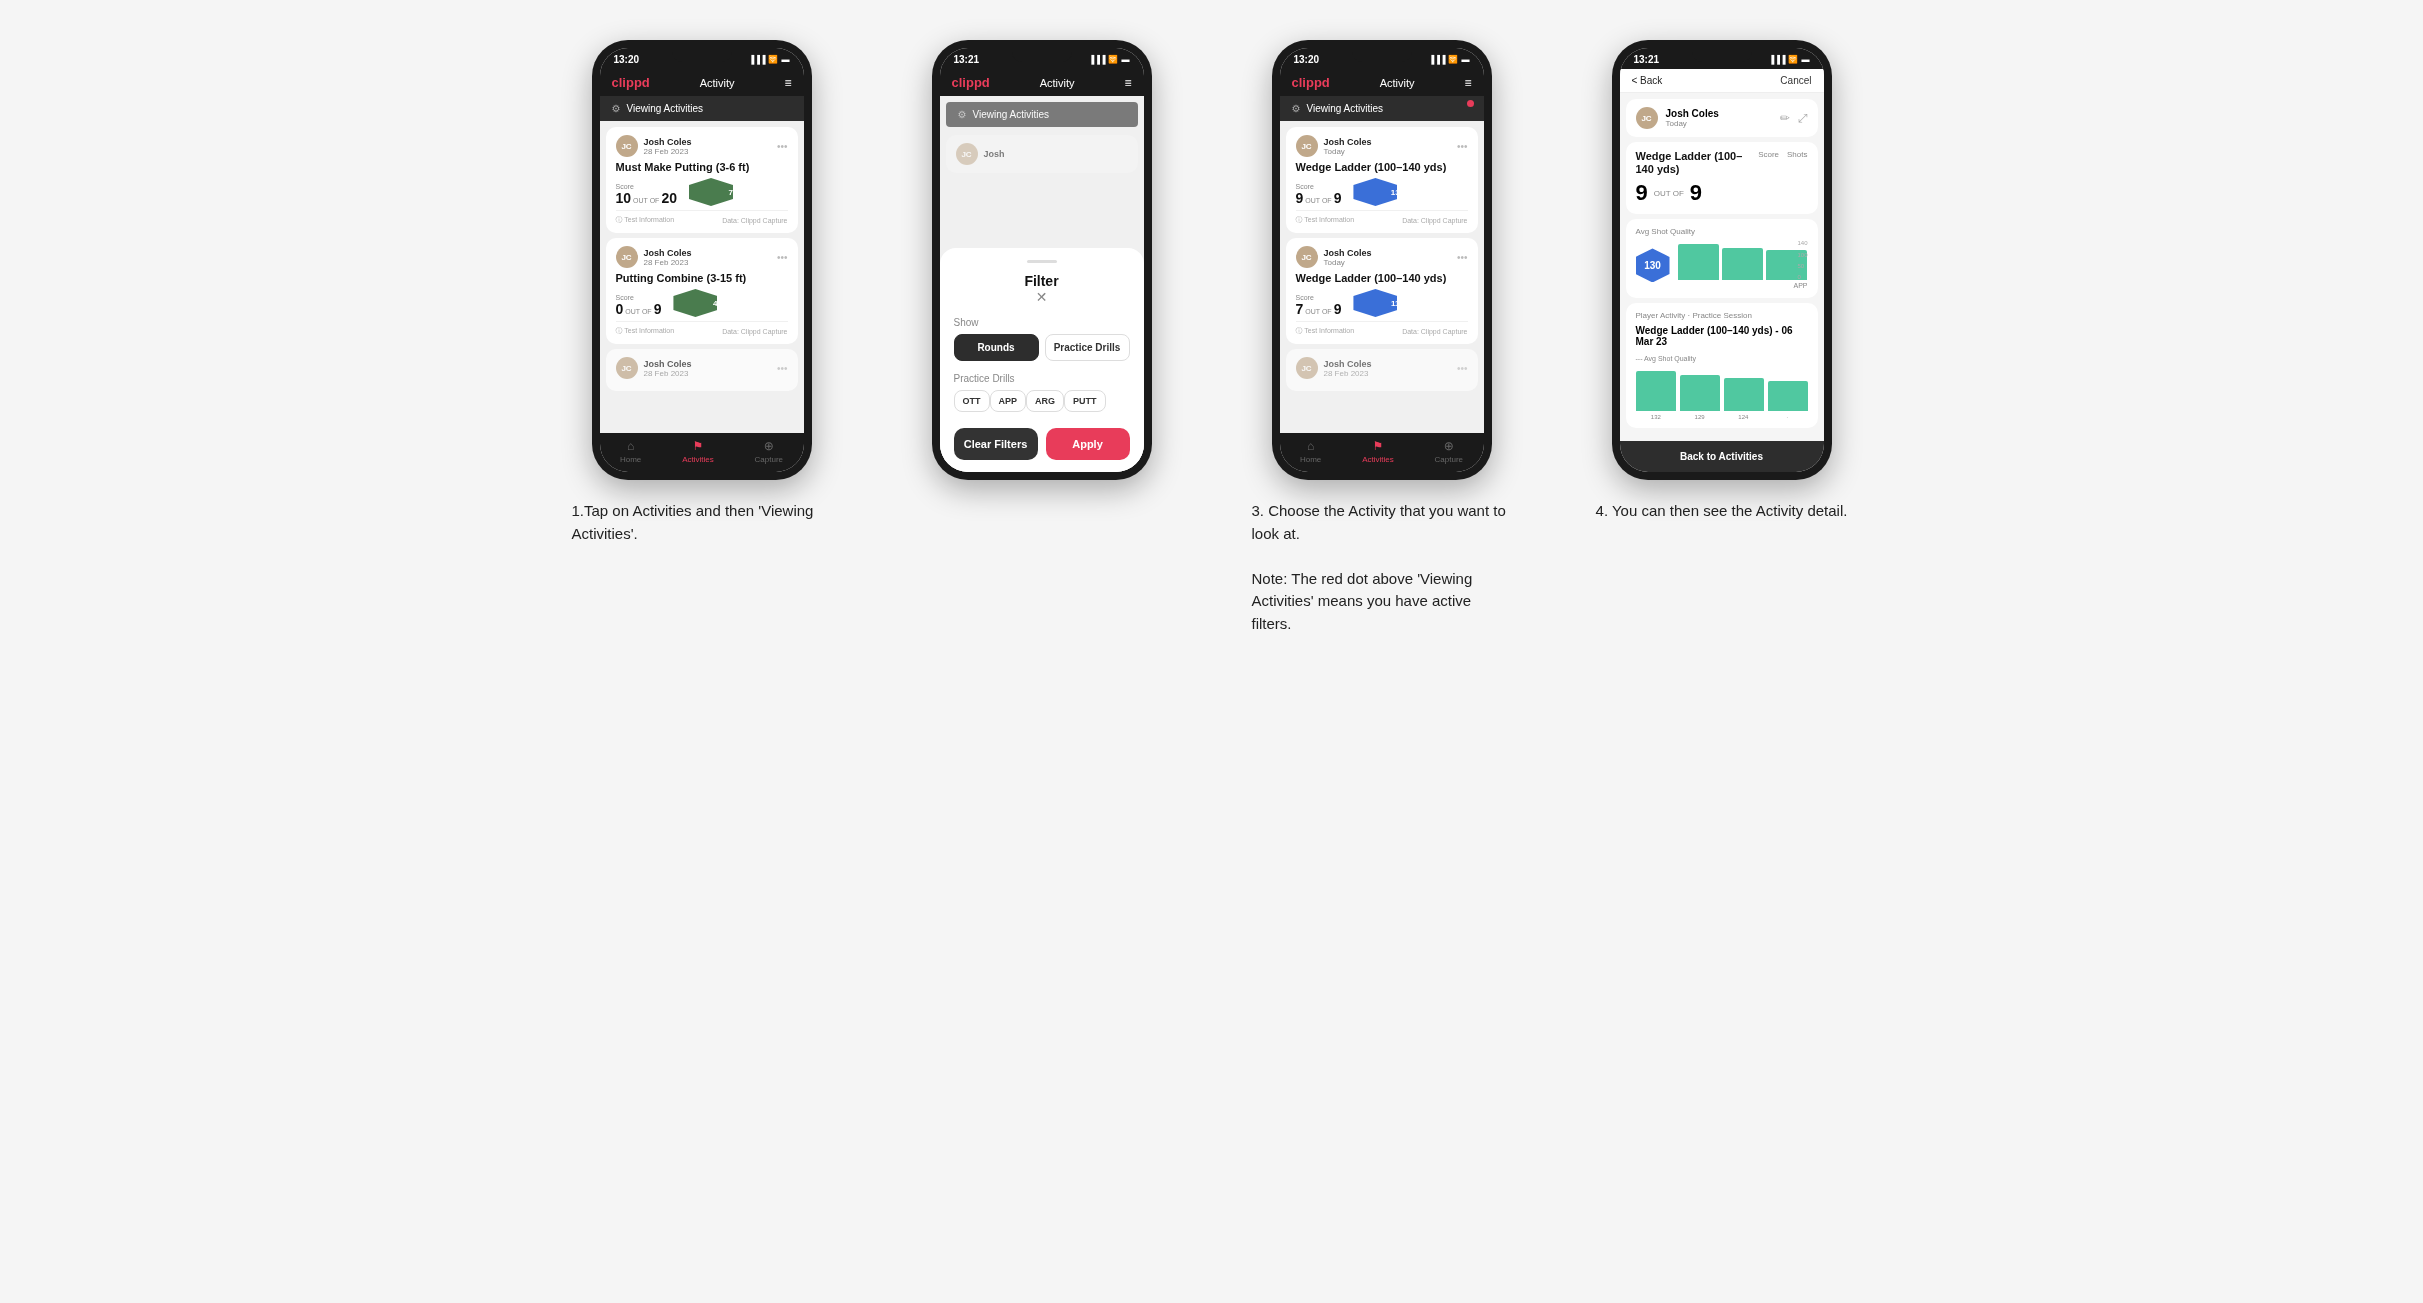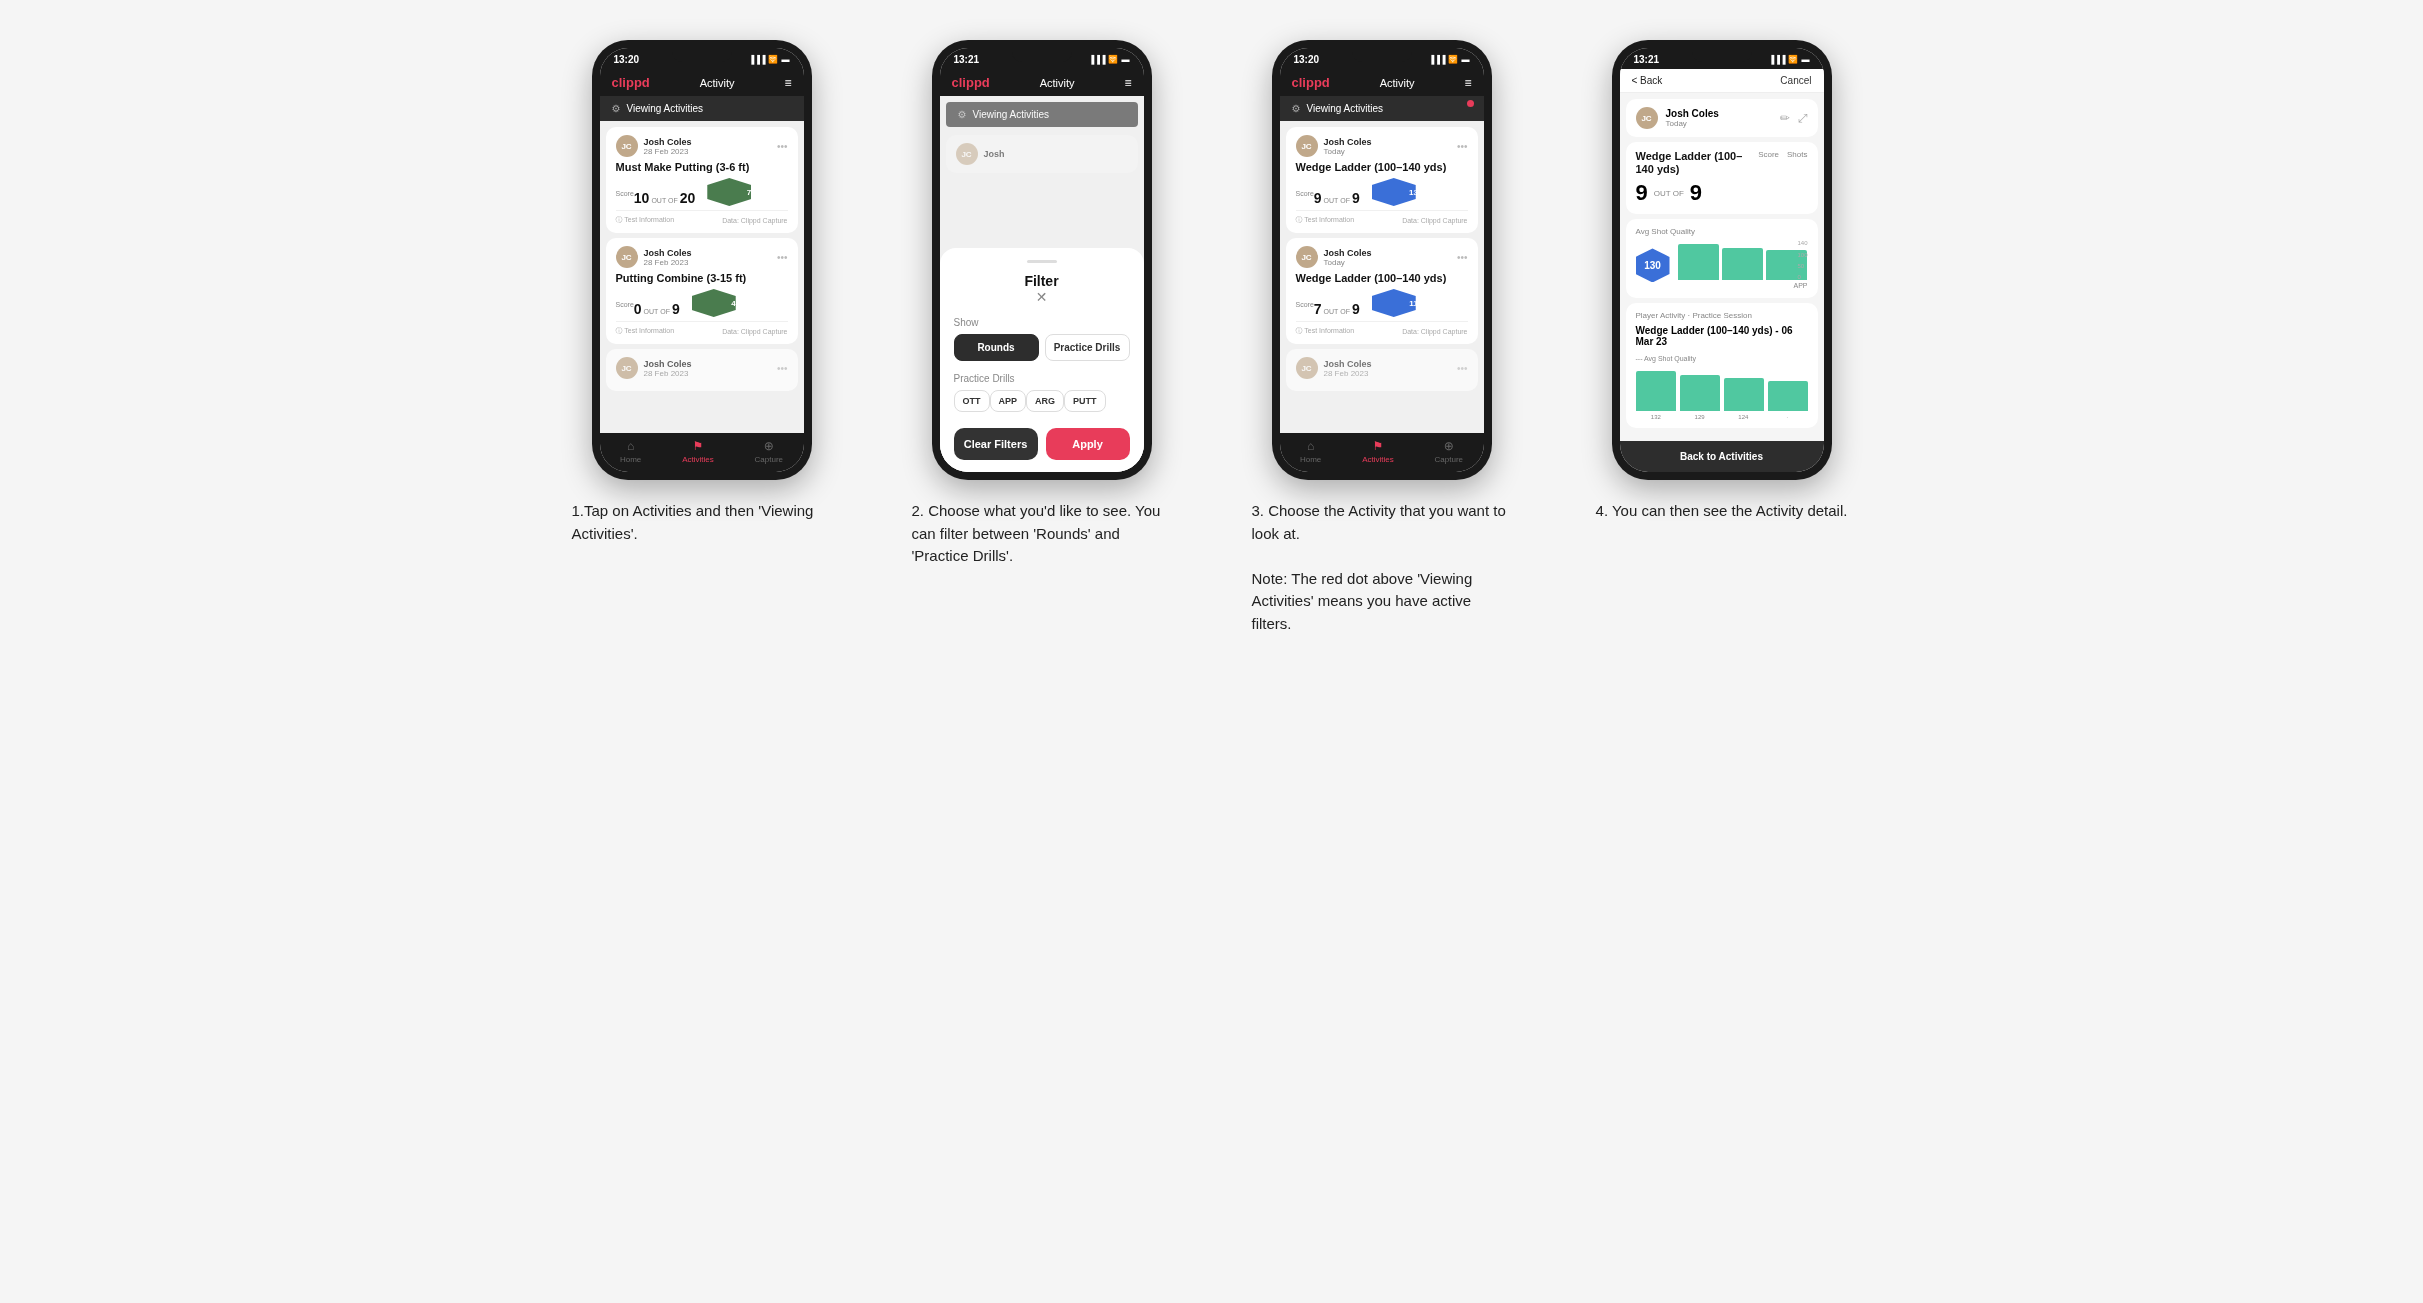--- a/index.html
+++ b/index.html
@@ -145,21 +145,21 @@
       font-weight: 600;
       color: #111;
       margin-bottom: 5px;
     }
     .card-stats {
       display: flex;
       gap: 12px;
       align-items: flex-end;
       margin-bottom: 4px;
     }
-    .stat-group { display: flex; }
+    .stat-group { display: flex; flex-direction: column; }
     .stat-label { font-size: 7px; color: #888; }
     .stat-value {
       font-size: 14px;
       font-weight: 700;
       color: #111;
       display: flex;
       align-items: baseline;
       gap: 2px;
     }
     .stat-of { font-size: 7px; color: #888; font-weight: 400; }
@@ -588,23 +588,20 @@
               <div class="filter-drill-btn">ARG</div>
               <div class="filter-drill-btn">PUTT</div>
             </div>
             <div class="filter-actions">
               <div class="filter-clear">Clear Filters</div>
               <div class="filter-apply">Apply</div>
             </div>
           </div>
         </div>
       </div>
-    </div>
-    <div class="description">
-      2. Choose what you'd like to see. You can filter between 'Rounds' and 'Practice Drills'.
     </div>
   </div>
 
   <div class="phone-section">
     <div class="phone-frame">
       <div class="notch"></div>
       <div class="phone-inner">
 
         <div class="status-bar">
           <span class="status-time">13:20</span>

